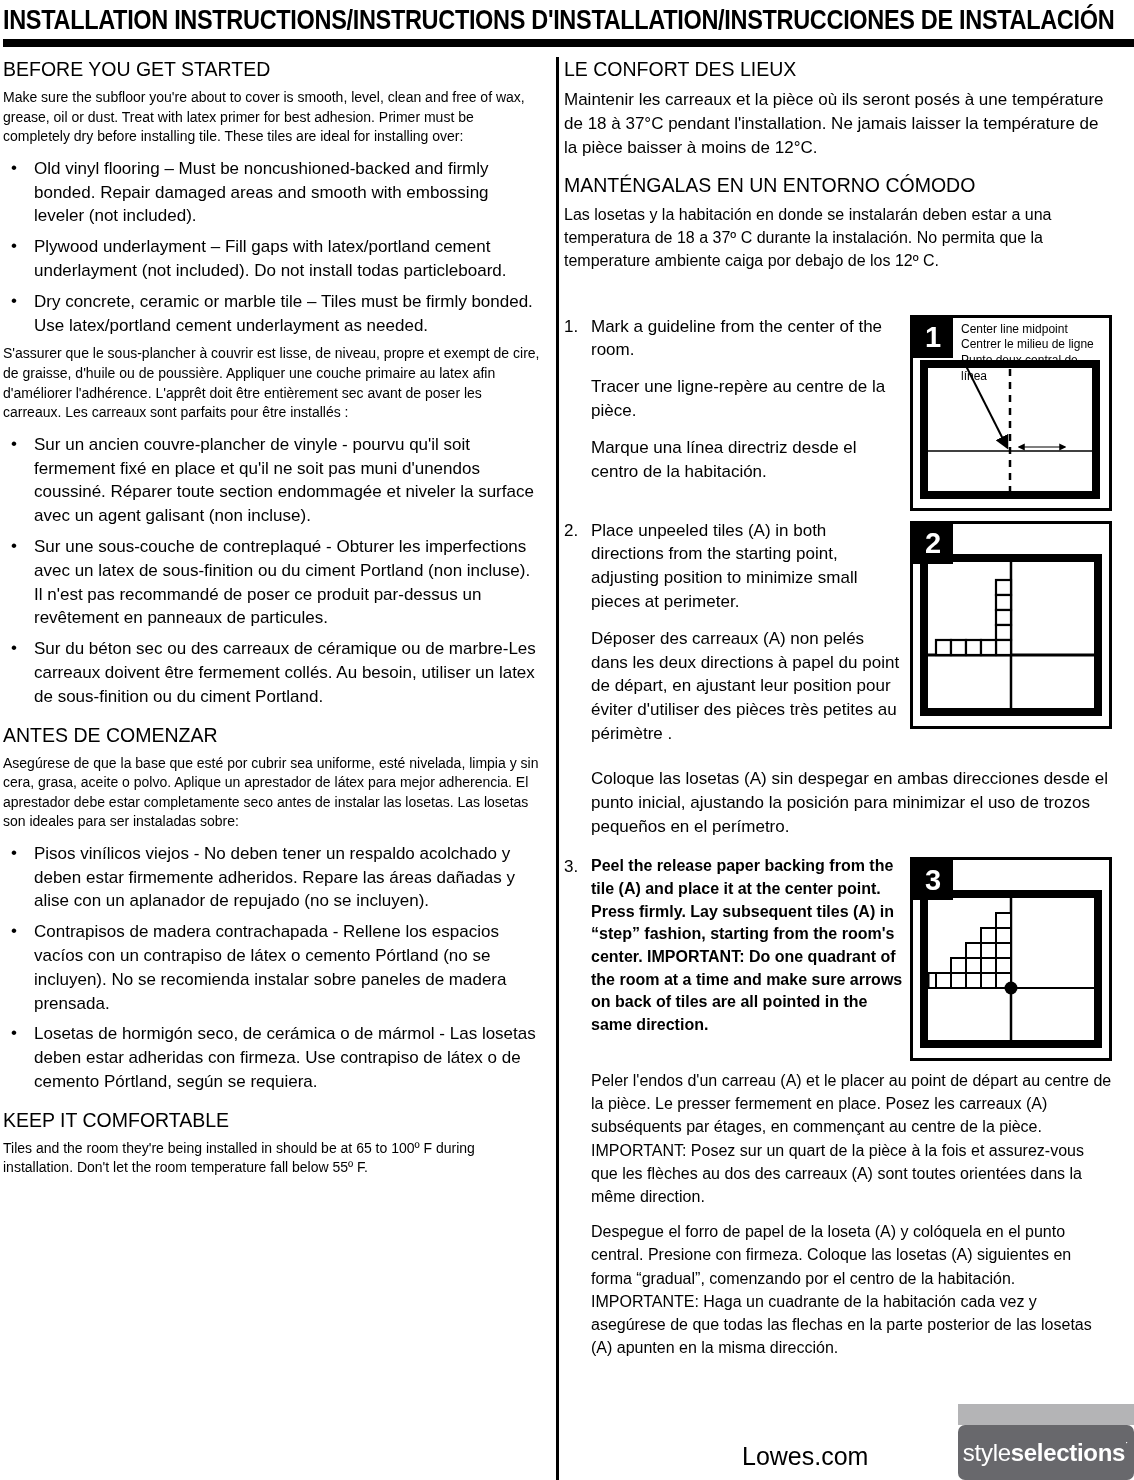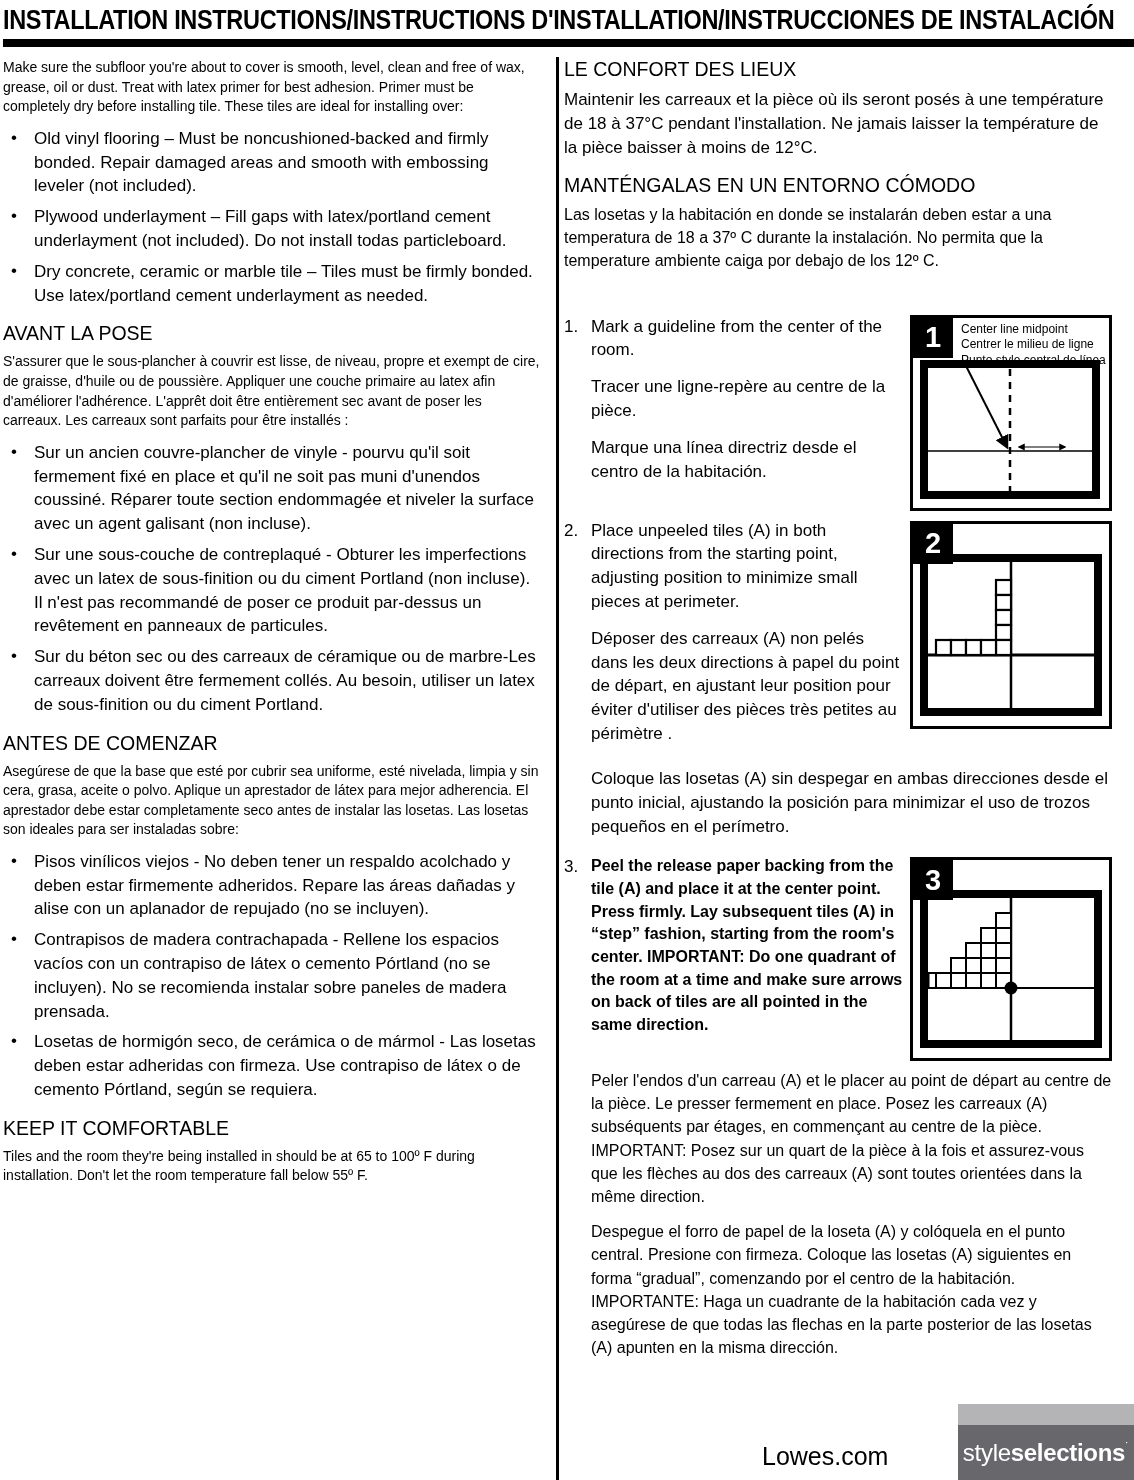--- a/index.html
+++ b/index.html
@@ -45,52 +45,52 @@
   .fig { position:relative; flex:none; width:196px; border:3px solid var(--ink,#000); background:#fff; }
   .fig-1 { height:190px; }
   .fig-2 { height:202px; margin-top:2px; }
   .fig-3 { height:198px; margin-top:2px; }
   .fig svg { position:absolute; top:0; left:0; display:block; }
   .fig-badge { position:absolute; top:0; left:0; width:40px; height:40px; background:var(--ink,#000);
                color:#fff; font-size:29px; font-weight:700; display:flex; align-items:center; justify-content:center; }
   .fig-cap { position:absolute; top:4px; left:48px; width:146px; font-size:12px; line-height:1.32; }
 
   
-  .site { position:absolute; left:762px; top:1442px; font-size:25px; }
+  .site { position:absolute; left:742px; top:1442px; font-size:25px; }
   .brand { position:absolute; right:0; top:1404px; width:176px; }
   .brand-bar { height:21px; background:var(--logo_bar,#b4b4b6); }
   .brand-box { height:55px; background:var(--logo_box,#68686c); color:var(--logo_text,#fff);
-               display:flex; align-items:center; justify-content:center; font-size:24px; letter-spacing:-0.3px; }
+               display:flex; align-items:center; justify-content:center; font-size:24px; letter-spacing:-0.3px;border-radius:7px; }
   .brand-light { font-weight:400; }
   .brand-bold { font-weight:700; }
   .brand-mark { font-size:13px; align-self:flex-start; margin-top:14px; }
 </style>
 </head>
 <body>
 
 <div class="page">
 
   <div class="hdr">
     <div class="hdr-title">INSTALLATION INSTRUCTIONS/INSTRUCTIONS D'INSTALLATION/INSTRUCCIONES DE INSTALACIÓN</div>
     <div class="hdr-rule"></div>
   </div>
 
   <div class="divider"></div>
 
   <div class="cols">
 
     <div class="col-left">
+      <h2>BEFORE YOU GET STARTED</h2>
       <p>Make sure the subfloor you're about to cover is smooth, level, clean and free of wax, grease, oil or dust. Treat with latex primer for best adhesion. Primer must be completely dry before installing tile. These tiles are ideal for installing over:</p>
       <ul class="bullets">
         <li>Old vinyl flooring – Must be noncushioned-backed and firmly bonded. Repair damaged areas and smooth with embossing leveler (not included).</li>
         <li>Plywood underlayment – Fill gaps with latex/portland cement underlayment (not included). Do not install todas particleboard.</li>
         <li>Dry concrete, ceramic or marble tile – Tiles must be firmly bonded. Use latex/portland cement underlayment as needed.</li>
       </ul>
 
-      <h2>AVANT LA POSE</h2>
       <p>S'assurer que le sous-plancher à couvrir est lisse, de niveau, propre et exempt de cire, de graisse, d'huile ou de poussière. Appliquer une couche primaire au latex afin d'améliorer l'adhérence. L'apprêt doit être entièrement sec avant de poser les carreaux. Les carreaux sont parfaits pour être installés :</p>
       <ul class="bullets">
         <li>Sur un ancien couvre-plancher de vinyle - pourvu qu'il soit fermement fixé en place et qu'il ne soit pas muni d'unendos coussiné. Réparer toute section endommagée et niveler la surface avec un agent galisant (non incluse).</li>
         <li>Sur une sous-couche de contreplaqué - Obturer les imperfections avec un latex de sous-finition ou du ciment Portland (non incluse). Il n'est pas recommandé de poser ce produit par-dessus un revêtement en panneaux de particules.</li>
         <li>Sur du béton sec ou des carreaux de céramique ou de marbre-Les carreaux doivent être fermement collés. Au besoin, utiliser un latex de sous-finition ou du ciment Portland.</li>
       </ul>
 
       <h2>ANTES DE COMENZAR</h2>
       <p>Asegúrese de que la base que esté por cubrir sea uniforme, esté nivelada, limpia y sin cera, grasa, aceite o polvo. Aplique un aprestador de látex para mejor adherencia. El aprestador debe estar completamente seco antes de instalar las losetas. Las losetas son ideales para ser instaladas sobre:</p>
       <ul class="bullets">
@@ -132,21 +132,21 @@
               <rect x="11" y="46" width="172" height="131" fill="#fff" stroke="#000" stroke-width="8"></rect>
               <line x1="97" y1="51" x2="97" y2="176" stroke="#000" stroke-width="2.5" stroke-dasharray="7 6"></line>
               <line x1="15" y1="133" x2="179" y2="133" stroke="#000" stroke-width="1.5"></line>
               <line x1="50" y1="42" x2="94" y2="129" stroke="#000" stroke-width="2" marker-end="url(#ah1)"></line>
               <line x1="106" y1="129" x2="152" y2="129" stroke="#000" stroke-width="1.2" marker-start="url(#ah1s)" marker-end="url(#ah1s)"></line>
             </svg>
             <div class="fig-badge">1</div>
             <div class="fig-cap">
               <div>Center line midpoint</div>
               <div>Centrer le milieu de ligne</div>
-              <div>Punto style central de línea</div>
+              <div>Punto deux central de línea</div>
             </div>
           </div>
         </div>
 
         <div class="step">
           <div class="step-num">2.</div>
           <div class="step-body">
             <p>Place unpeeled tiles (A) in both directions from the starting point, adjusting position to minimize small pieces at perimeter.</p>
             <p>Déposer des carreaux (A) non pelés dans les deux directions à papel du point de départ, en ajustant leur position pour éviter d'utiliser des pièces très petites au périmètre .</p>
           </div>

